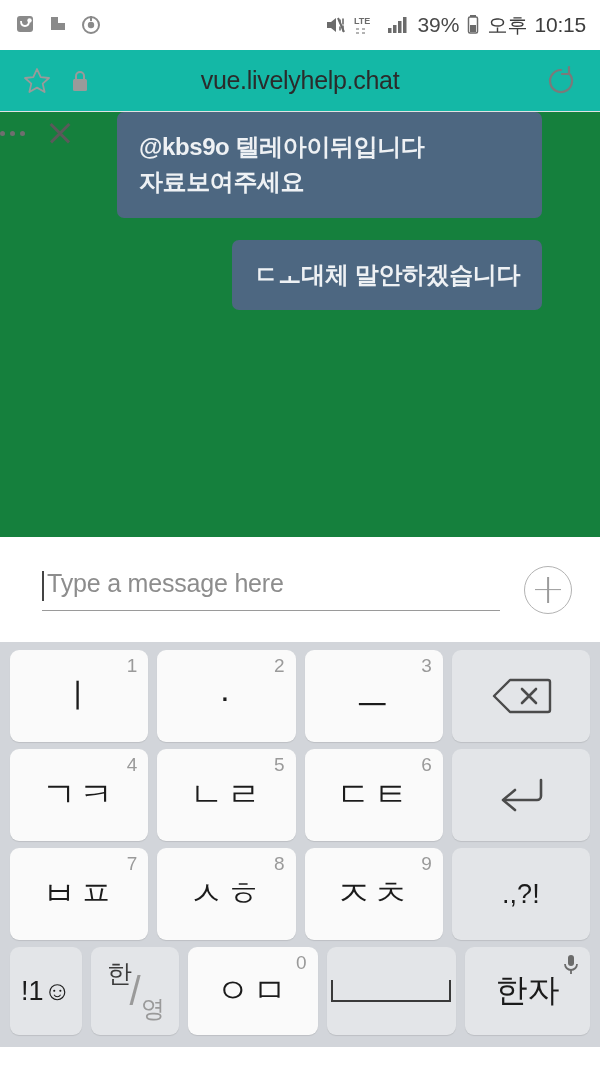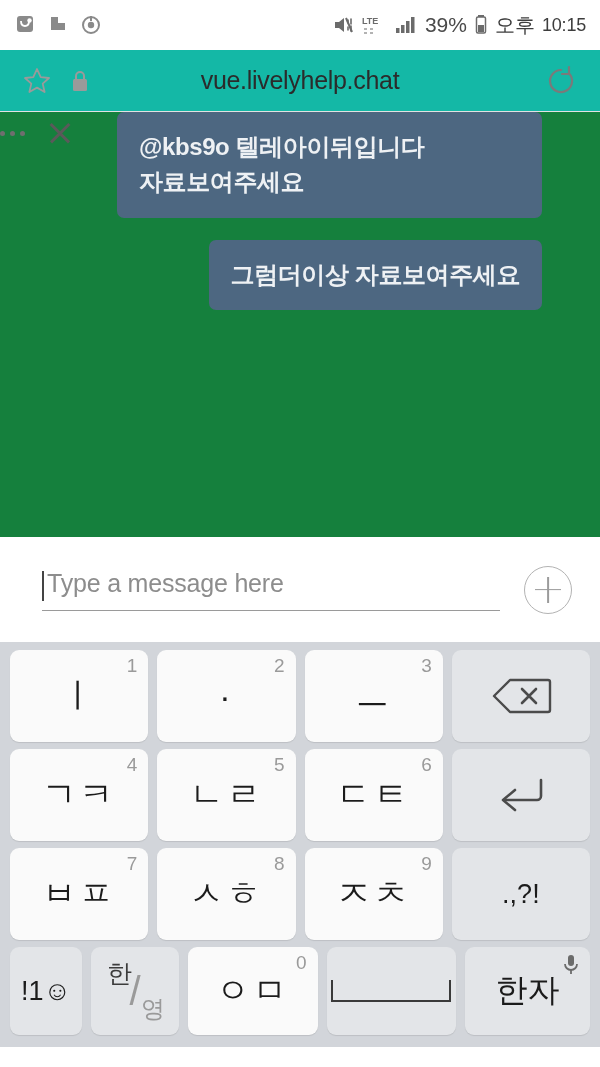--- a/index.html
+++ b/index.html
@@ -13,21 +13,21 @@
 
   
   .statusbar {
     height: 50px; background: #fff; display: flex; align-items: center;
     padding: 0 14px; flex: 0 0 50px;
   }
   .status-left { display: flex; align-items: center; gap: 11px; }
   .status-right { margin-left: auto; display: flex; align-items: center; gap: 7px; }
   .sicon { width: 22px; height: 22px; display: block; }
   .batt-pct { font-size: 21px; color: #4a4a4a; }
-  .time { font-size: 18px; color: #3d3d3d; letter-spacing: -0.2px; }
+  .time { font-size: 21px; color: #3d3d3d; letter-spacing: -0.2px; }
   .ampm { font-size: 20px; color: #3d3d3d; }
 
   
   .urlbar {
     height: 62px; background: #14b8a6; display: flex; align-items: center;
     padding: 0 22px; flex: 0 0 62px; border-bottom: 1px solid #e2e2e2; position: relative;
   }
   .url-left { display: flex; align-items: center; gap: 18px; }
   .url-text {
     position: absolute; left: 0; right: 0; text-align: center;
@@ -218,21 +218,21 @@
           <i></i>
           <i></i>
         </span>
       <span class="close-x"></span>
     </div>
     <div class="msgs">
       <div class="msg-row">
         <div class="bubble wide">@kbs9o 텔레아이뒤입니다 자료보여주세요</div>
       </div>
       <div class="msg-row">
-        <div class="bubble narrow">그럼더이상 자료보여주세요</div>
+        <div class="bubble narrow">ㄷㅗ대체 말안하겠습니다</div>
       </div>
     </div>
   </div>
 
   <div class="composer">
     <div class="input-wrap">
       <span class="caret"></span>
       <span class="placeholder">Type a message here</span>
     </div>
     <div class="plus-btn"></div>

